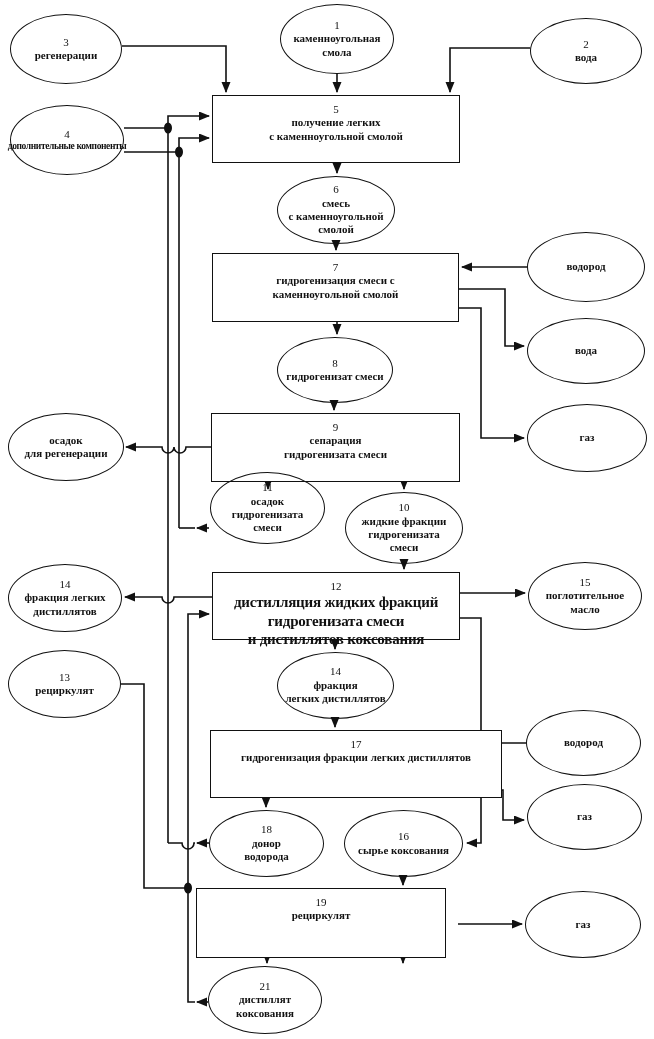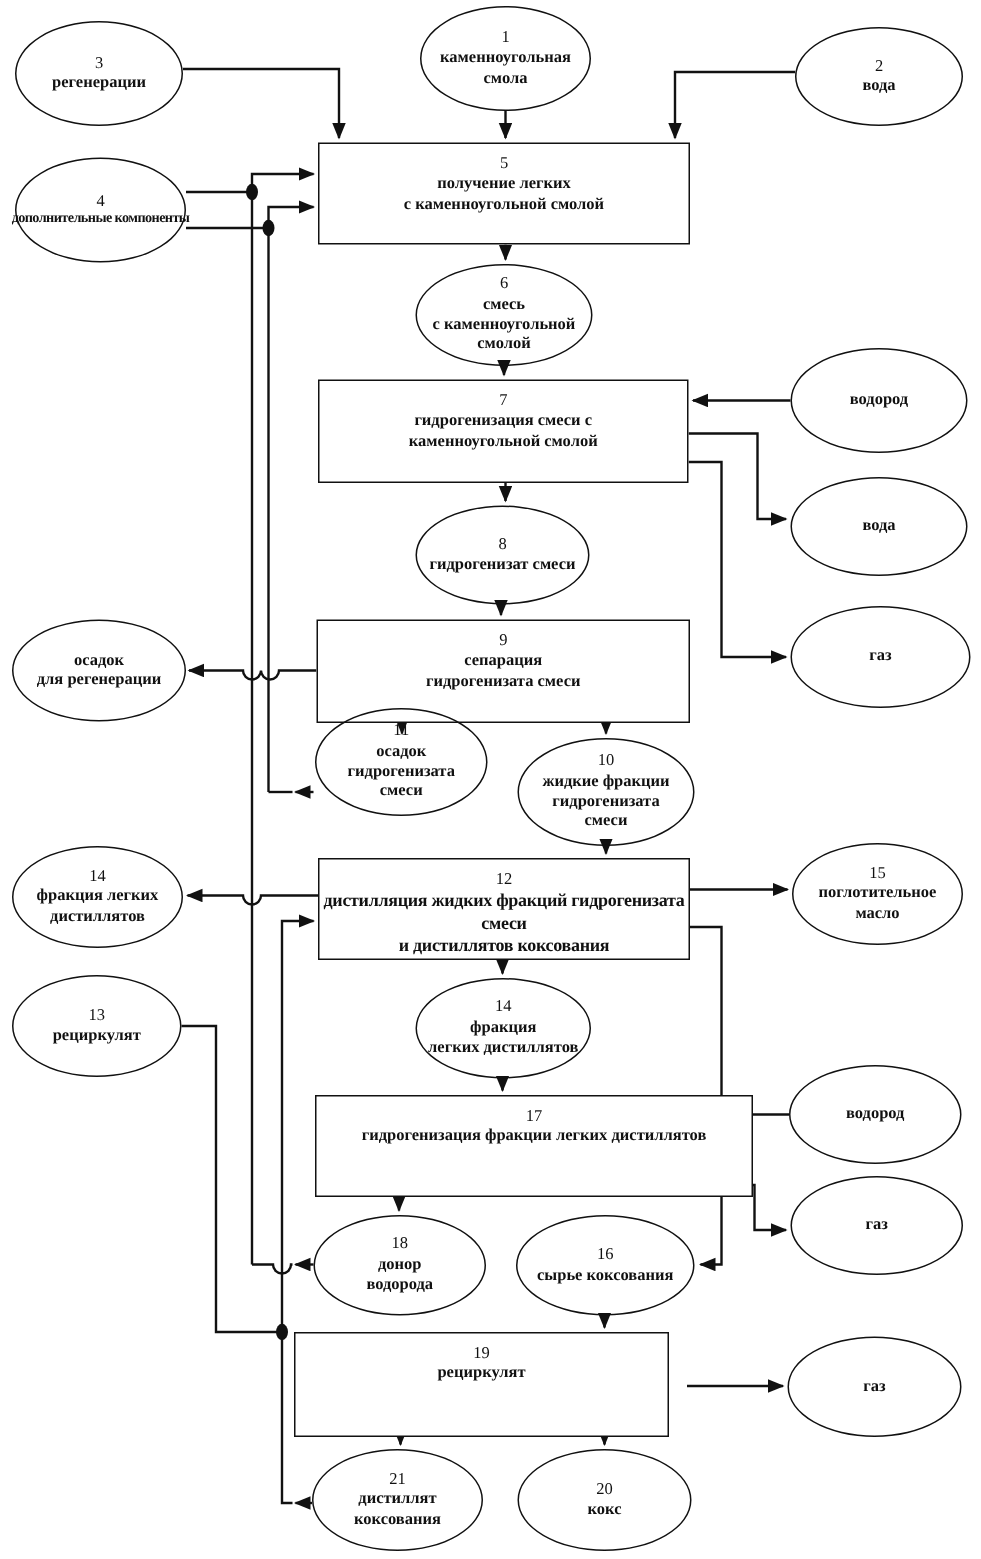--- a/index.html
+++ b/index.html
@@ -11,21 +11,21 @@
   .node {
     position:absolute; display:flex; flex-direction:column;
     align-items:center; justify-content:center; text-align:center;
     font-size:11px; line-height:1.22; color:#111; box-sizing:border-box;
   }
   .ellipse { border:1.7px solid #111; border-radius:50%; padding:2px 6px; }
   .box { border:1.8px solid #111; justify-content:flex-start; padding-top:7px; background:#fff; }
   .num { display:block; }
   .lbl { display:block; white-space:pre-line;font-weight:bold; }
   .fit .lbl { font-size:9.5px; letter-spacing:-0.4px; white-space:nowrap;text-align:right; }
-  .b12 .lbl { font-size:12px; letter-spacing:-0.2px; }
+  .b12 .lbl { font-size:15px; letter-spacing:-0.2px; }
 </style>
 </head>
 <body>
 
 <div id="stage">
 
   <svg id="wires" viewBox="0 0 654 1039" xmlns="http://www.w3.org/2000/svg">
     <defs>
       <marker id="ah" markerUnits="userSpaceOnUse" markerWidth="12" markerHeight="10" refX="10" refY="4.5" orient="auto">
         <path d="M0,0 L11,4.5 L0,9 Z" fill="#111"></path>
@@ -239,18 +239,14 @@
   <div class="node ellipse" style="left:525px;top:891px;width:116px;height:67px">
     <span class="lbl">газ</span>
   </div>
 
   <div class="node ellipse" style="left:208px;top:966px;width:114px;height:68px">
     <span class="num">21</span>
     <span class="lbl">дистиллят
 коксования</span>
   </div>
 
-  <div class="node ellipse" style="left:345px;top:966px;width:116px;height:68px">
-    <span class="num">20</span>
-    <span class="lbl">кокс</span>
-  </div>
 
 </div>
 
 </body></html>

